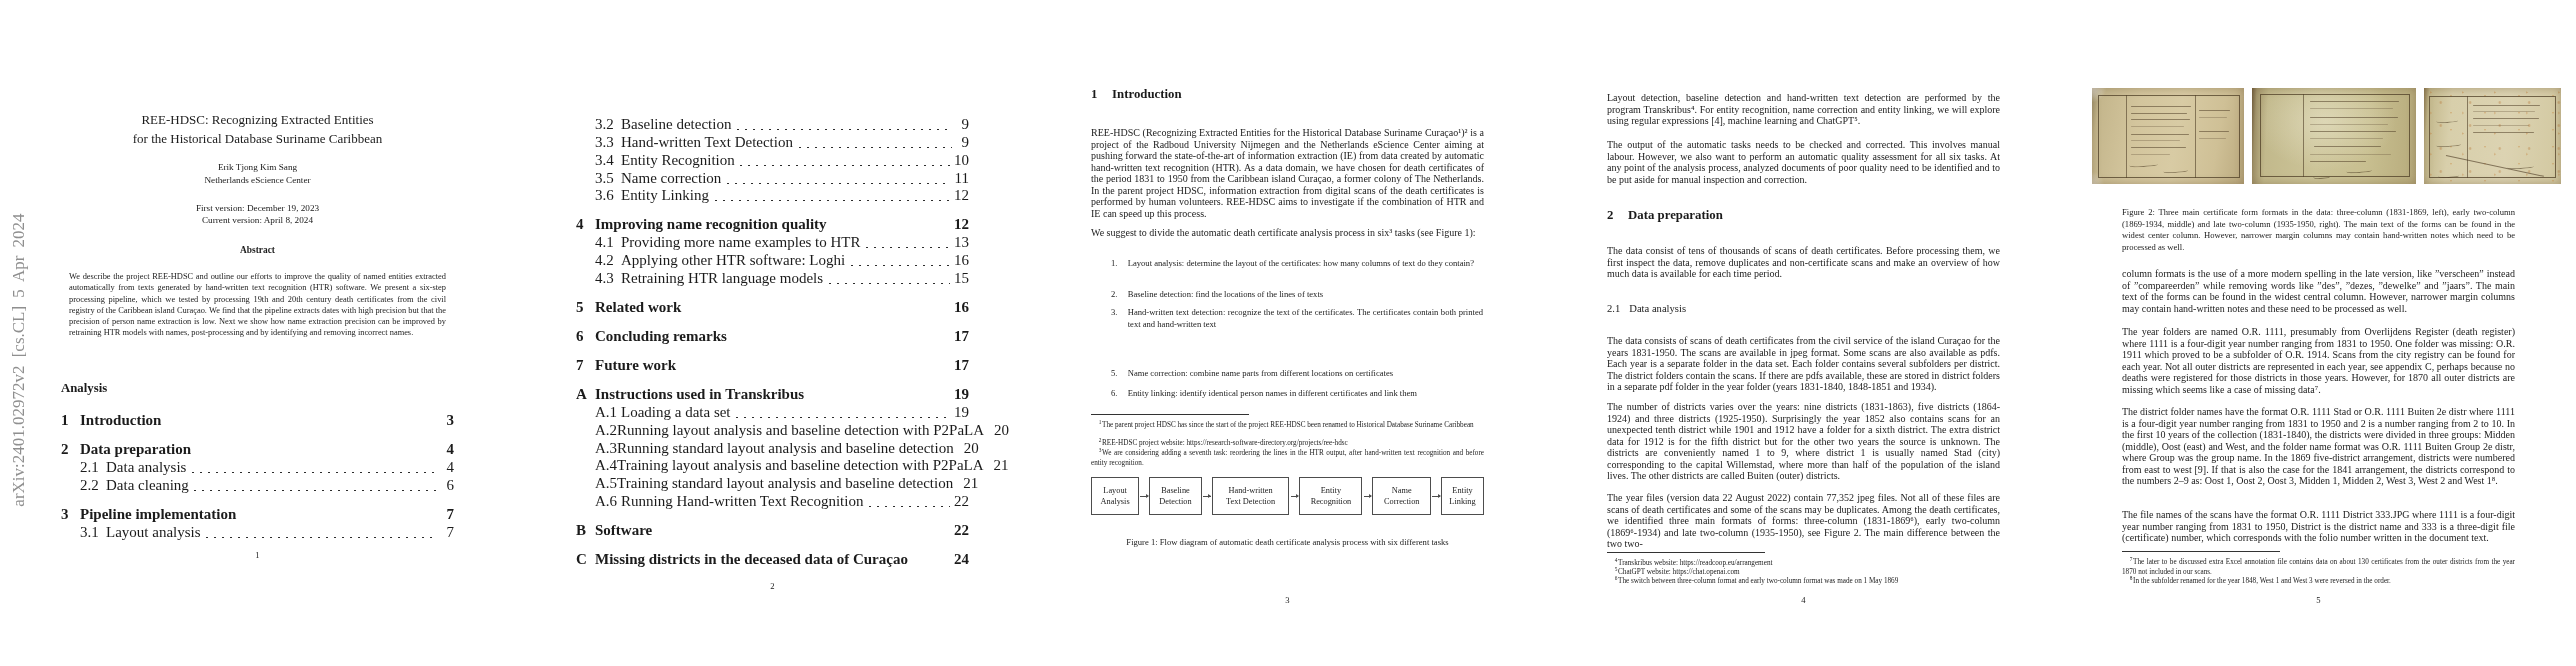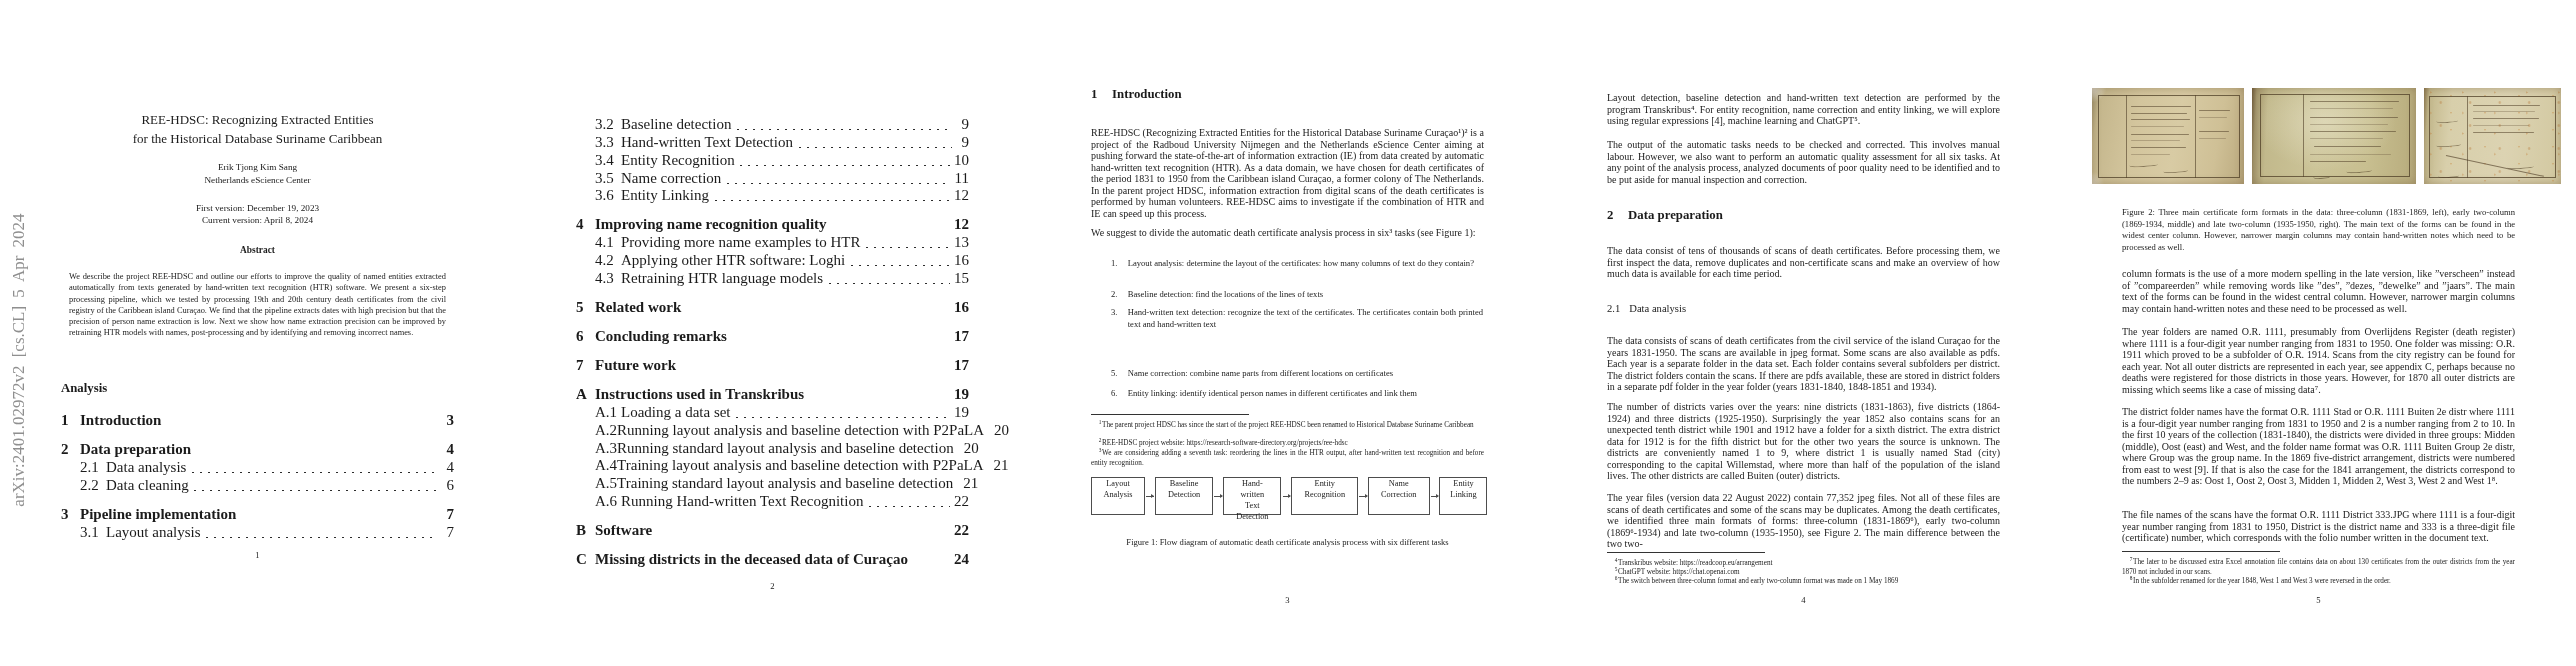--- a/index.html
+++ b/index.html
@@ -38,22 +38,22 @@
 
   .li { position:absolute; left:81px; right:62px; text-align:justify; padding-left:16.7px; text-indent:-16.7px;
         font-size:8.6px; line-height:11.5px; }
   .li-num { display:inline-block; width:16.7px; text-indent:0; }
 
   .fnrule { position:absolute; left:61px; width:158px; border-top:0.8px solid #333; }
   .fn { position:absolute; left:61px; right:61px; font-size:7.2px; line-height:9.2px; text-align:justify; text-indent:7.8px; }
   .fsup { font-size:5.3px; vertical-align:super; margin-right:0.6px; }
 
   .flow { position:absolute; left:61px; right:61px; display:flex; align-items:center; }
-  .fbox { border:0.8px solid #4d4d4d; height:38px; display:flex; justify-content:center;
-          text-align:center; font-size:8.3px; line-height:11px; box-sizing:border-box; padding:0 12px; background:#fff; }
+  .fbox { border:0.8px solid #4d4d4d; height:38px; display:flex; align-items:center; justify-content:center;
+          text-align:center; font-size:8.3px; line-height:11px; box-sizing:border-box; padding:0 4px; background:#fff; }
   .fbox span { white-space:pre-line; }
   .farrow { flex:1; position:relative; height:0; border-top:0.8px solid #4d4d4d; margin:0 1.1px; min-width:7.8px; }
   .farrow::after { content:""; position:absolute; right:-0.6px; top:-2.6px;
                    border-left:3.9px solid #4d4d4d; border-top:2.2px solid transparent; border-bottom:2.2px solid transparent; }
 
   .cap { position:absolute; left:61px; right:61px; font-size:8.6px; line-height:11.5px; }
   .cap-center { text-align:center; }
   .cap-just { text-align:justify;font-family:Liberation Serif, serif; }
 
   .pnum { position:absolute; left:0; right:0; text-align:center; font-size:8.6px; }

